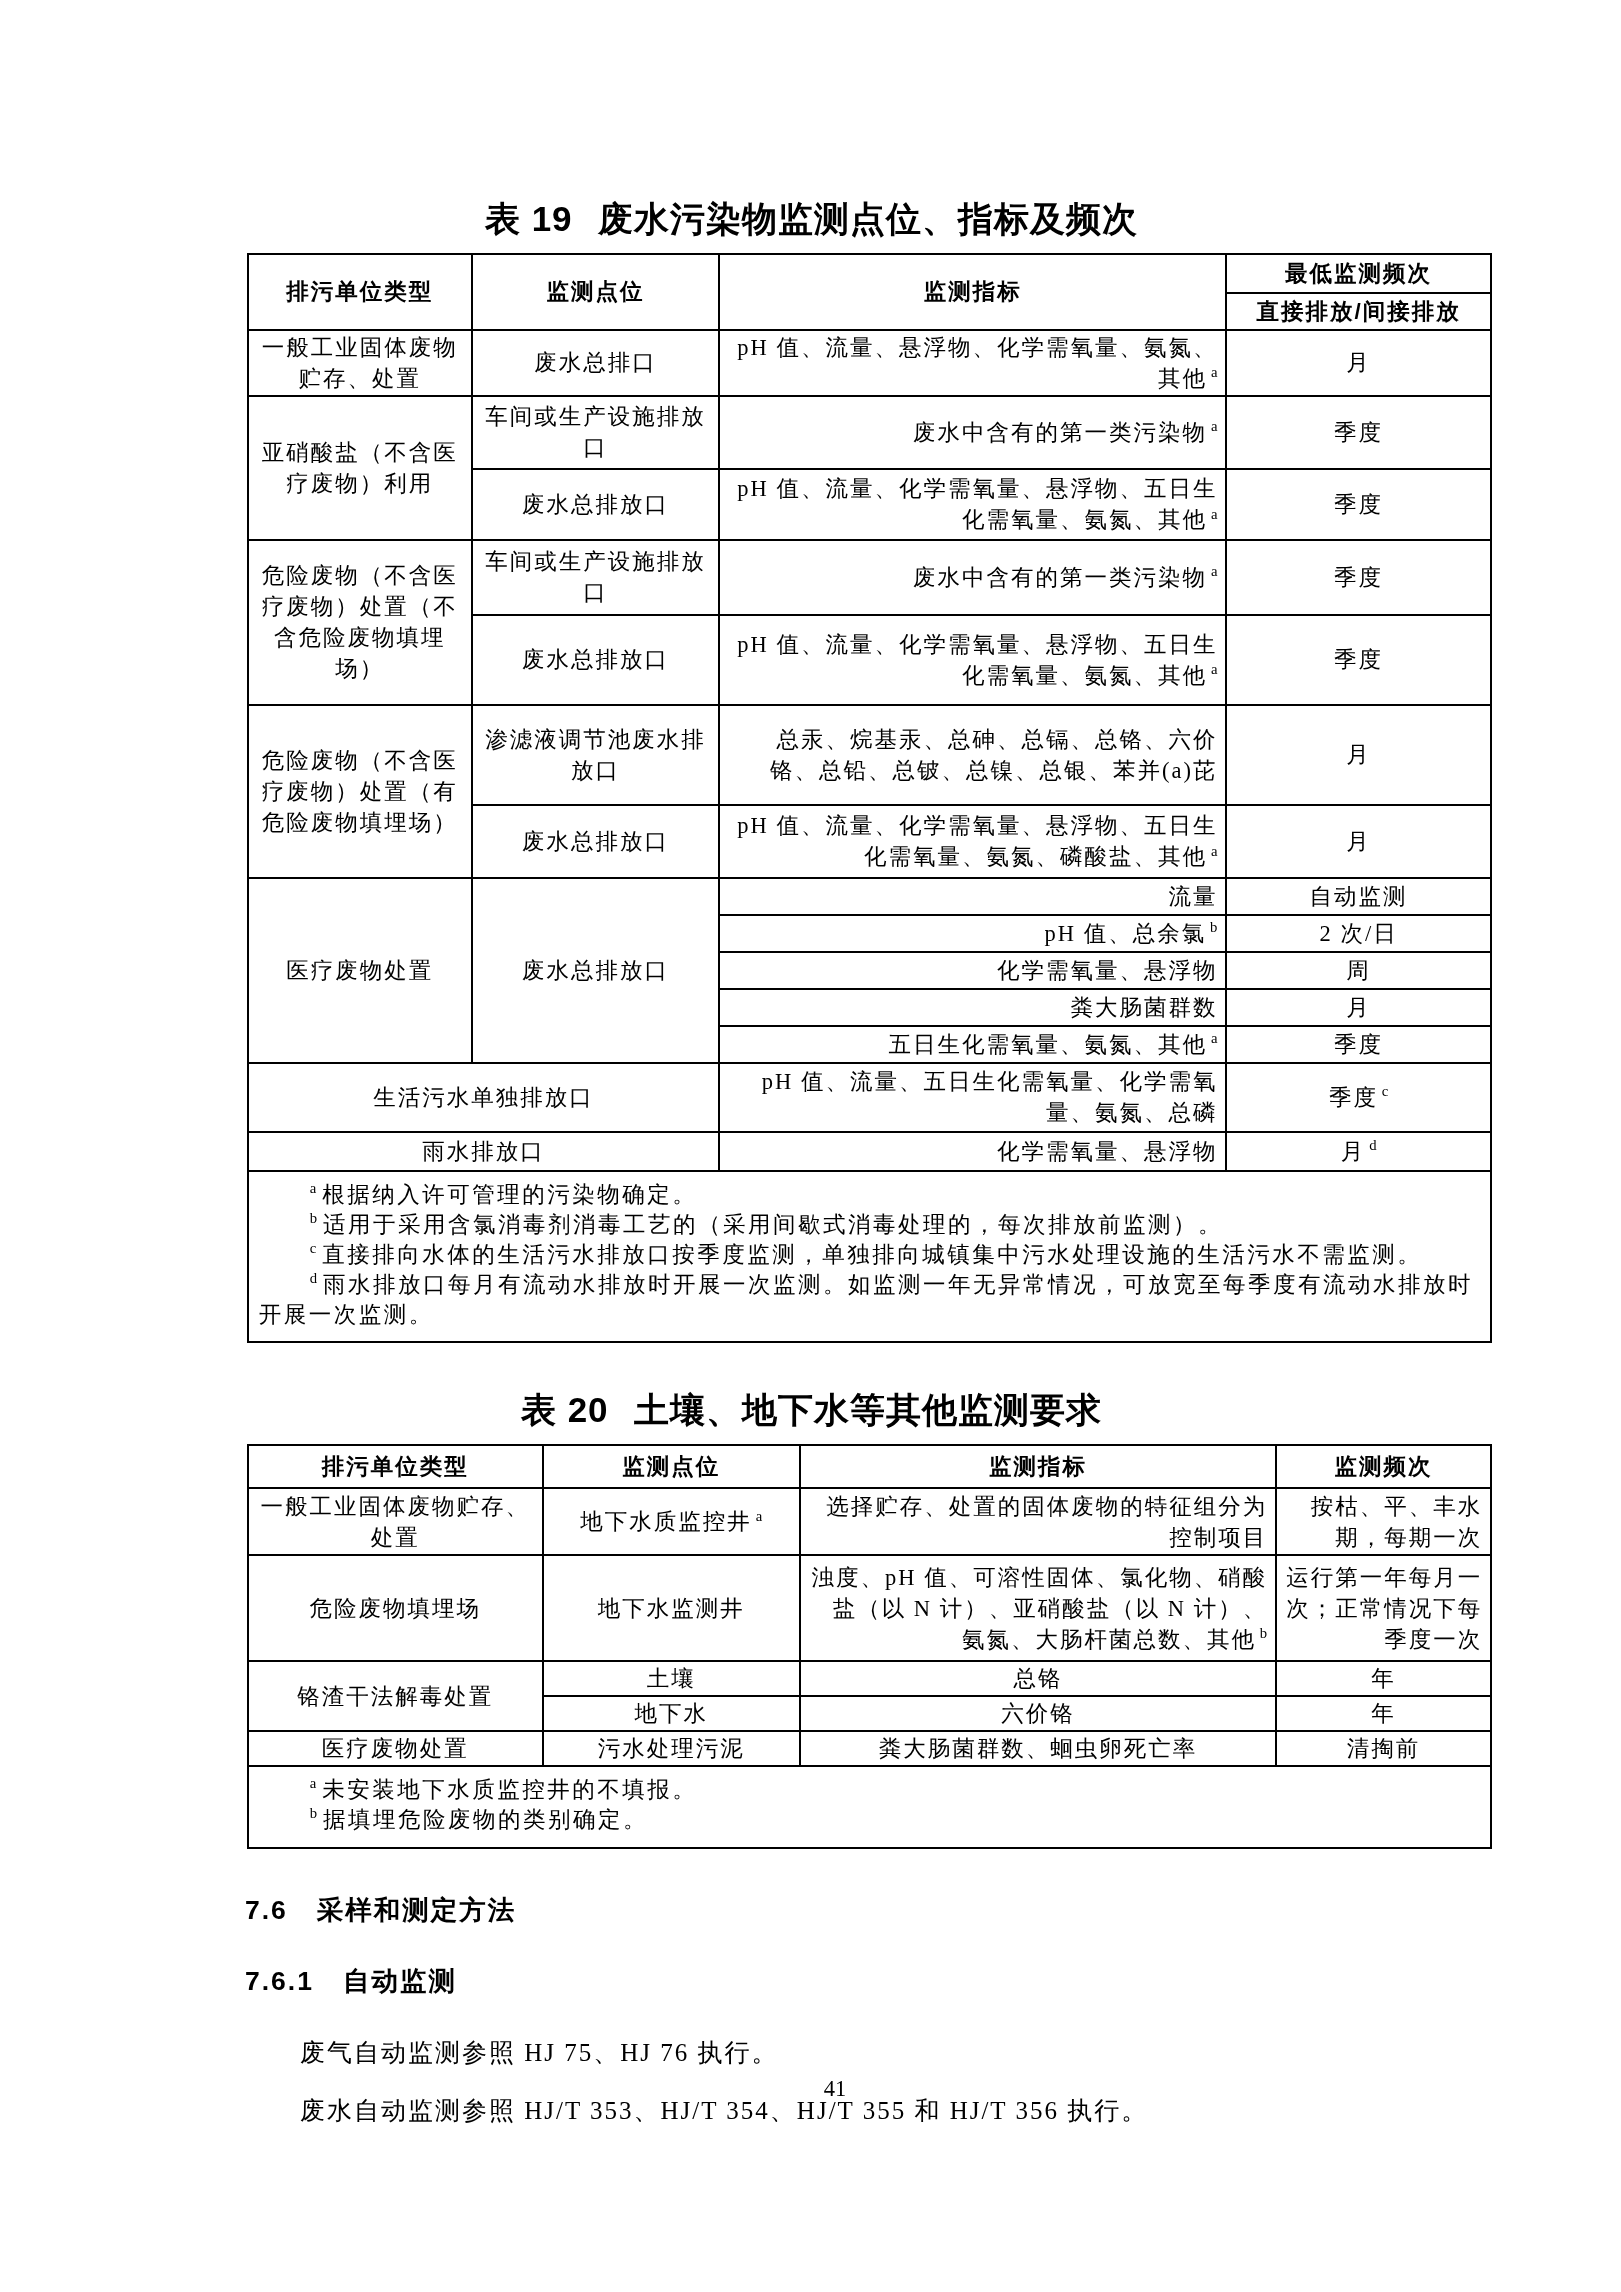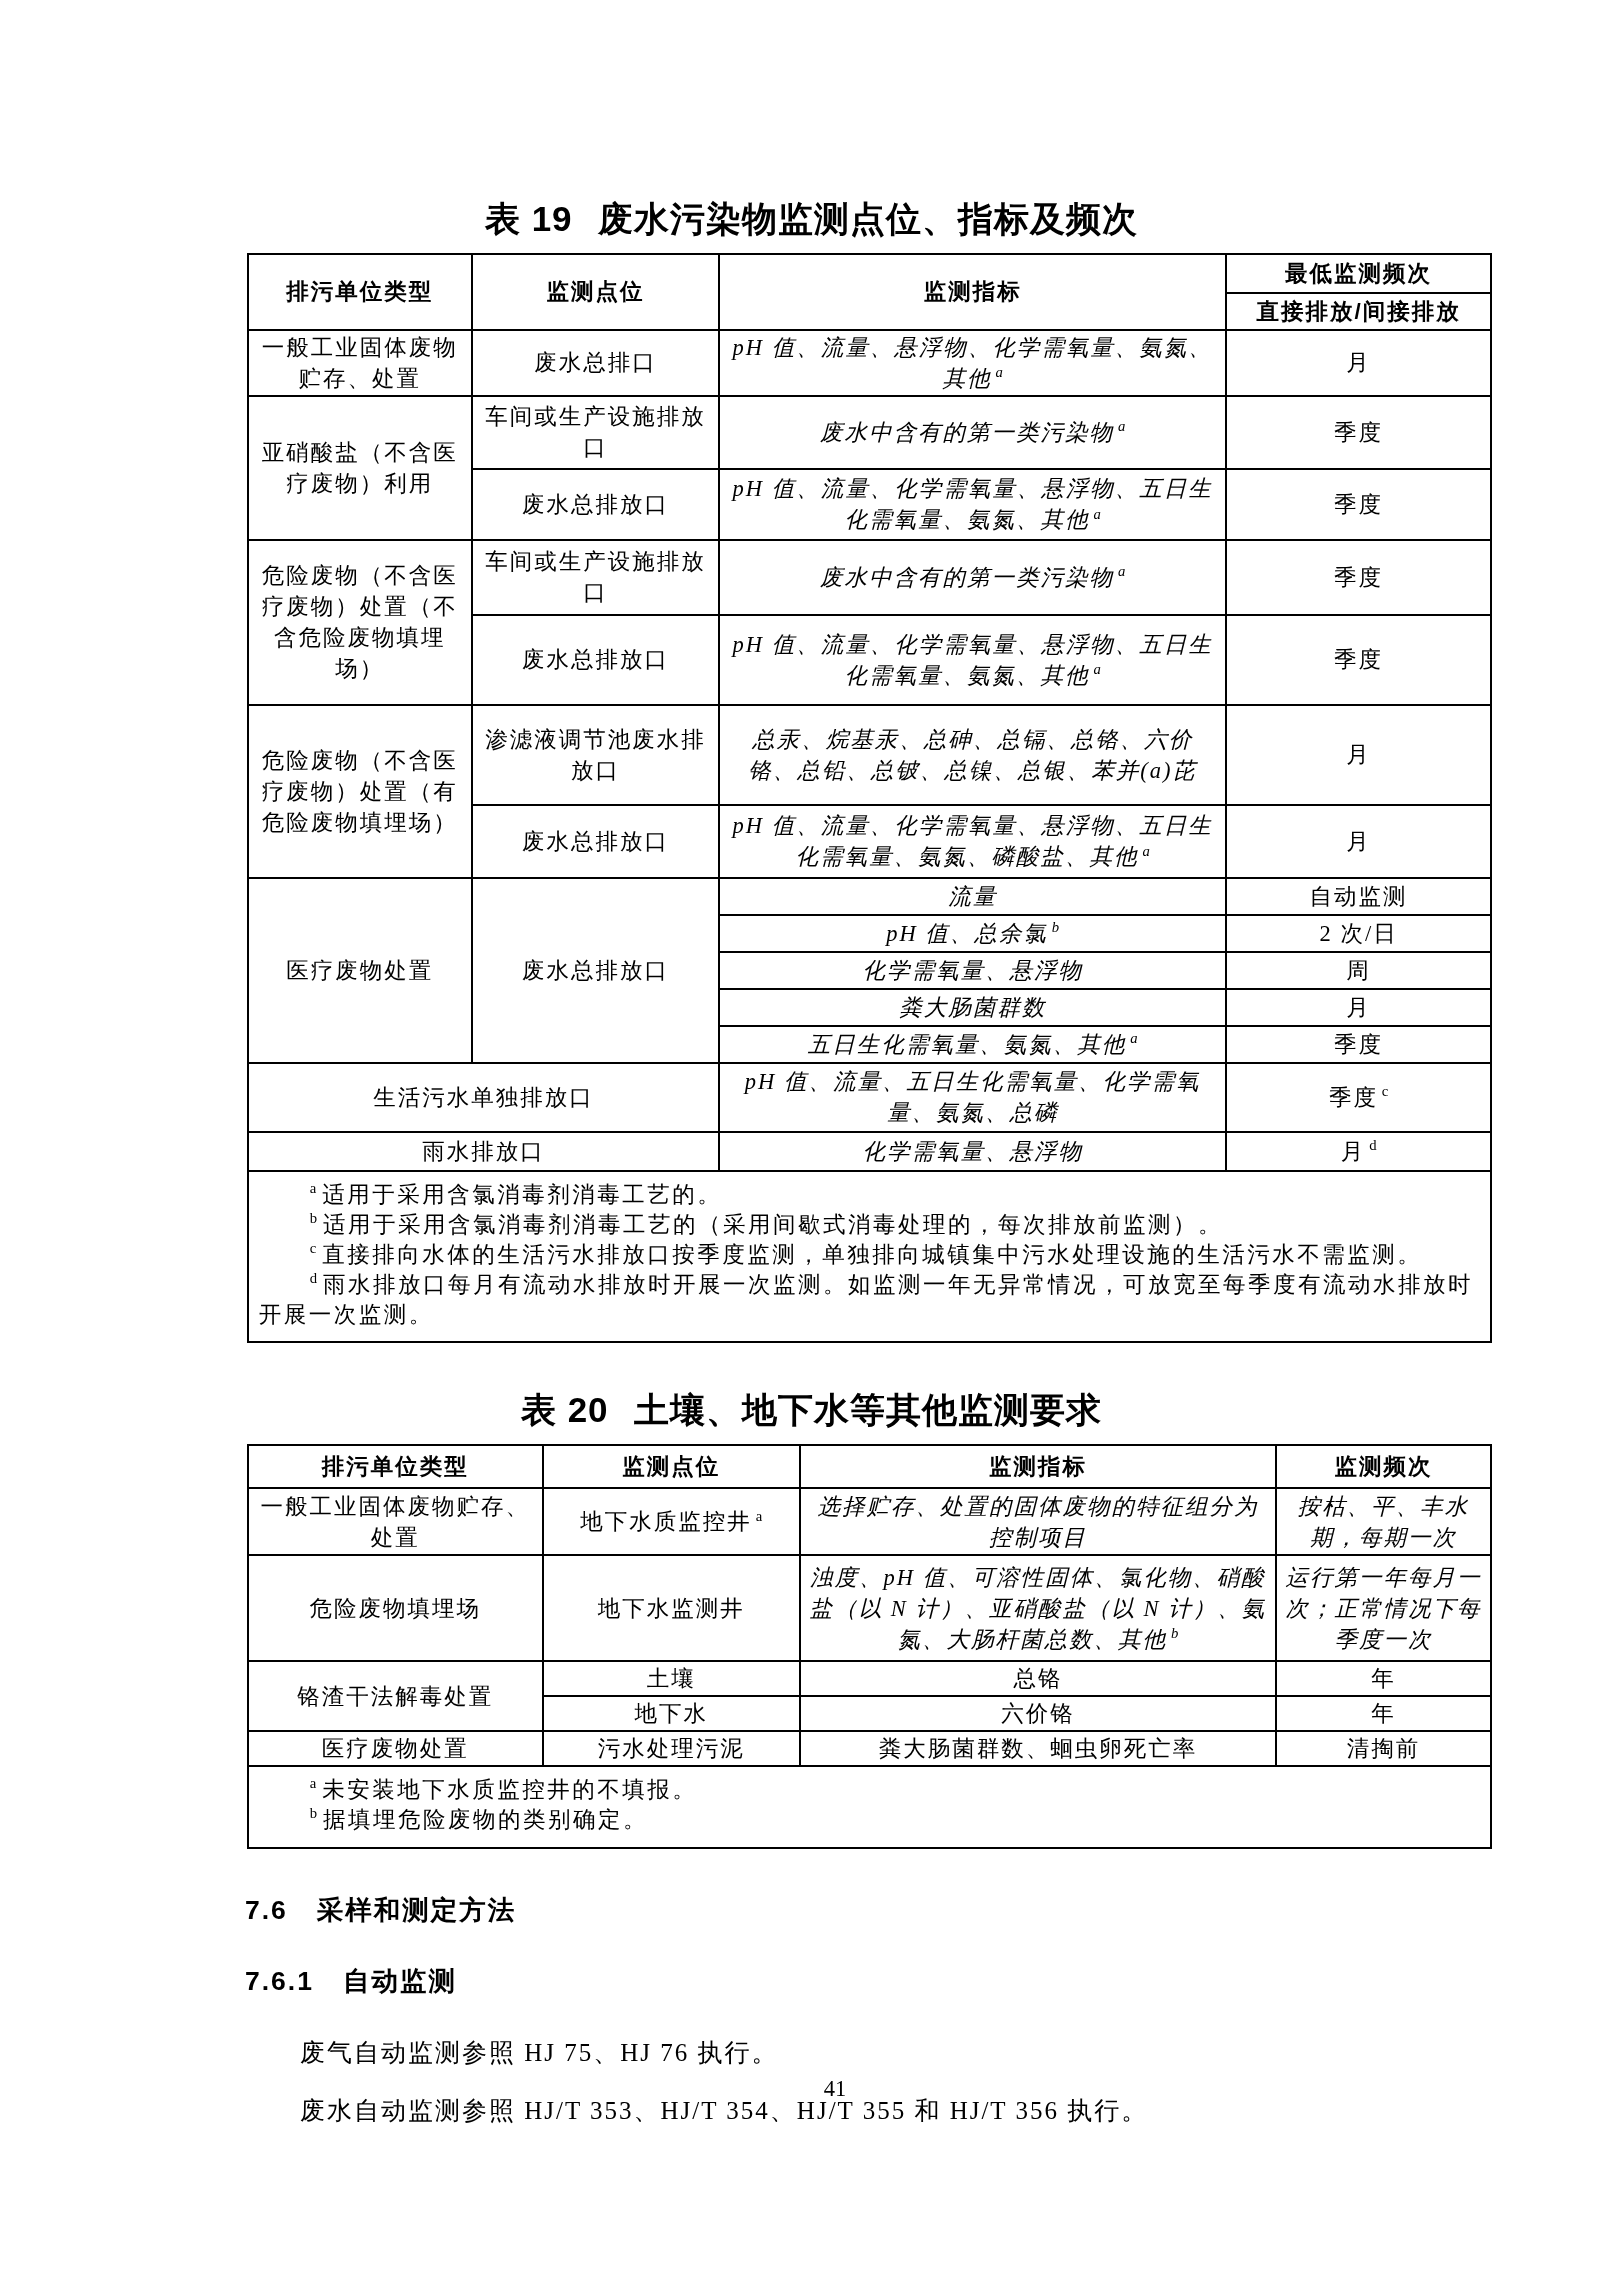--- a/index.html
+++ b/index.html
@@ -23,21 +23,21 @@
   td,th{
     border:2px solid #000;font-size:22.5px;line-height:31px;letter-spacing:2px;
     padding:1px 7.8px;vertical-align:middle;overflow:hidden;
   }
   th{
     font-family:"Liberation Sans","DejaVu Sans",sans-serif;
     font-weight:bold;text-align:center;padding:1px 3.9px;
   }
   td{font-family:"Liberation Serif","DejaVu Serif",serif;}
   .c{text-align:center;}
-  .l{text-align:center;font-style:italic;}
+  .l{text-align:right;}
   sup{font-size:14.7px;letter-spacing:0;margin-left:3.9px;line-height:0;}
   
   .hb{border-bottom-width:2.9px;}
   .notes{border-top:2.9px solid #000;padding:7.8px 9.8px 11.8px 9.8px;}
   .notes p{margin:0;text-indent:51px;line-height:30px;letter-spacing:2.5px;text-align:left;}
   .notes sup{margin-left:0;margin-right:5.9px;}
   
   tr.h30>td{height:29px;} tr.h32>td{height:31px;} tr.h34>td{height:33px;}
   tr.h36>td{height:35px;} tr.h40>th{height:39px;} tr.h62>td{height:61px;}
   tr.h64>td{height:63px;} tr.h66>td{height:65px;} tr.h68>td{height:67px;}
@@ -164,21 +164,21 @@
         </tr>
 
         <tr class="h36">
           <td class="c" colspan="2">雨水排放口</td>
           <td class="l">化学需氧量、悬浮物</td>
           <td class="c"><span>月</span><sup>d</sup></td>
         </tr>
 
         <tr>
           <td colspan="4" class="notes">
-            <p><sup>a</sup><span>适用于采用含氯消毒剂消毒工艺的。</span></p>
+            <p><sup>a</sup><span>根据纳入许可管理的污染物确定。</span></p>
             <p><sup>b</sup><span>适用于采用含氯消毒剂消毒工艺的（采用间歇式消毒处理的，每次排放前监测）。</span></p>
             <p><sup>c</sup><span>直接排向水体的生活污水排放口按季度监测，单独排向城镇集中污水处理设施的生活污水不需监测。</span></p>
             <p><sup>d</sup><span>雨水排放口每月有流动水排放时开展一次监测。如监测一年无异常情况，可放宽至每季度有流动水排放时开展一次监测。</span></p>
           </td>
         </tr>
       </tbody>
     </table>
 
     <div class="tbl-title t20-title">
       <span>表 20</span><span class="tgap">土壤、地下水等其他监测要求</span>

